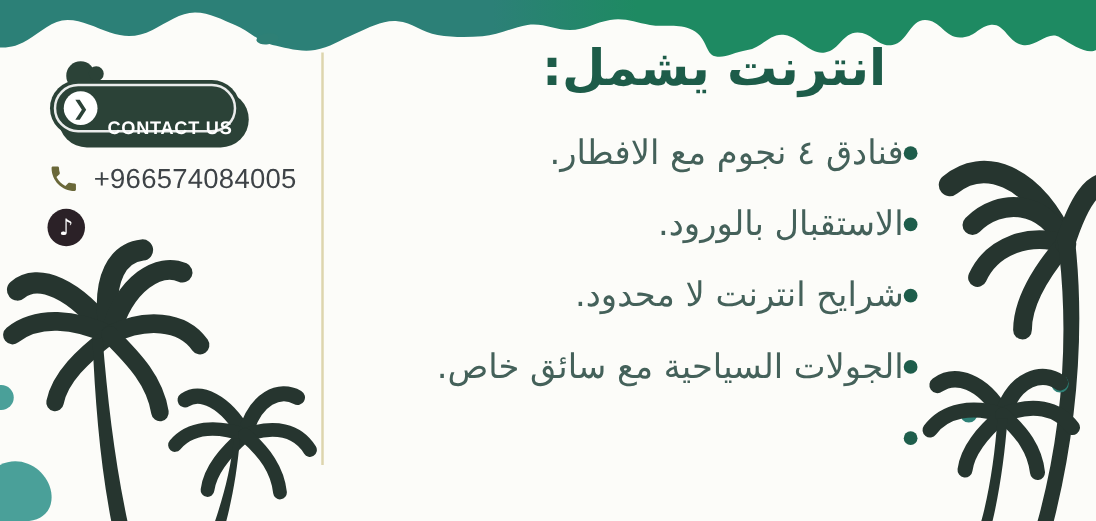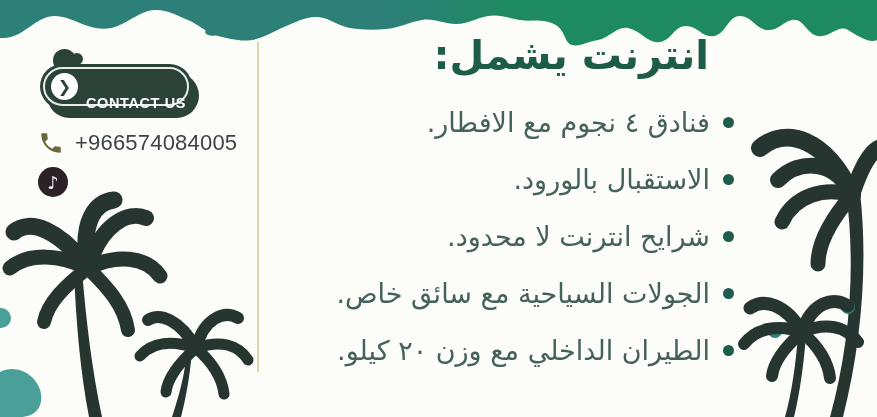--- a/index.html
+++ b/index.html
@@ -35,21 +35,21 @@
   .contact-row .row-text{font-size:22px;color:var(--text-dark);letter-spacing:.2px;}
   .music-badge{width:30px;height:30px;border-radius:50%;background:var(--music-badge);color:#fff;
     display:flex;align-items:center;justify-content:center;font-size:18px;font-family:"DejaVu Sans",sans-serif;}
 
   .separator{position:absolute;left:257px;top:42px;width:2px;height:330px;background:var(--separator);}
 
   
   .offer-title{position:absolute;top:32px;right:168px;direction:rtl;
     font-family:"DejaVu Sans",sans-serif;font-weight:bold;font-size:40px;color:var(--title-green);white-space:nowrap;}
   .offer-list{position:absolute;top:104px;right:143px;list-style:none;direction:rtl;}
-  .offer-list li{display:flex;align-items:center;gap:13px;height:37px;margin-bottom:20px;white-space:nowrap;}
+  .offer-list li{display:flex;align-items:center;height:37px;margin-bottom:20px;white-space:nowrap;}
   .offer-list .dot{flex:0 0 auto;width:11px;height:11px;border-radius:50%;background:var(--bullet-green);}
   .offer-list .item-text{font-family:"DejaVu Sans",sans-serif;font-size:27px;color:var(--item-green);}
 </style>
 </head>
 <body>
 
 <div class="canvas">
 
   <svg class="decor" width="877" height="417" viewBox="0 0 877 417" aria-hidden="true">
     <defs>
@@ -161,17 +161,16 @@
     <li>
       <span class="dot"></span>
       <span class="item-text">شرايح انترنت لا محدود.</span>
     </li>
     <li>
       <span class="dot"></span>
       <span class="item-text">الجولات السياحية مع سائق خاص.</span>
     </li>
     <li>
       <span class="dot"></span>
-      <span class="item-text">الطيران الداخلي مع وزن ٢٠ كيلو.</span>
     </li>
   </ul>
 
 </div>
 
 </body></html>

